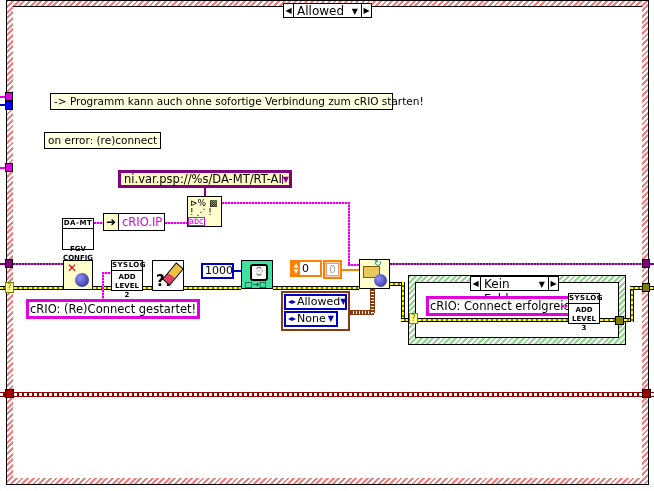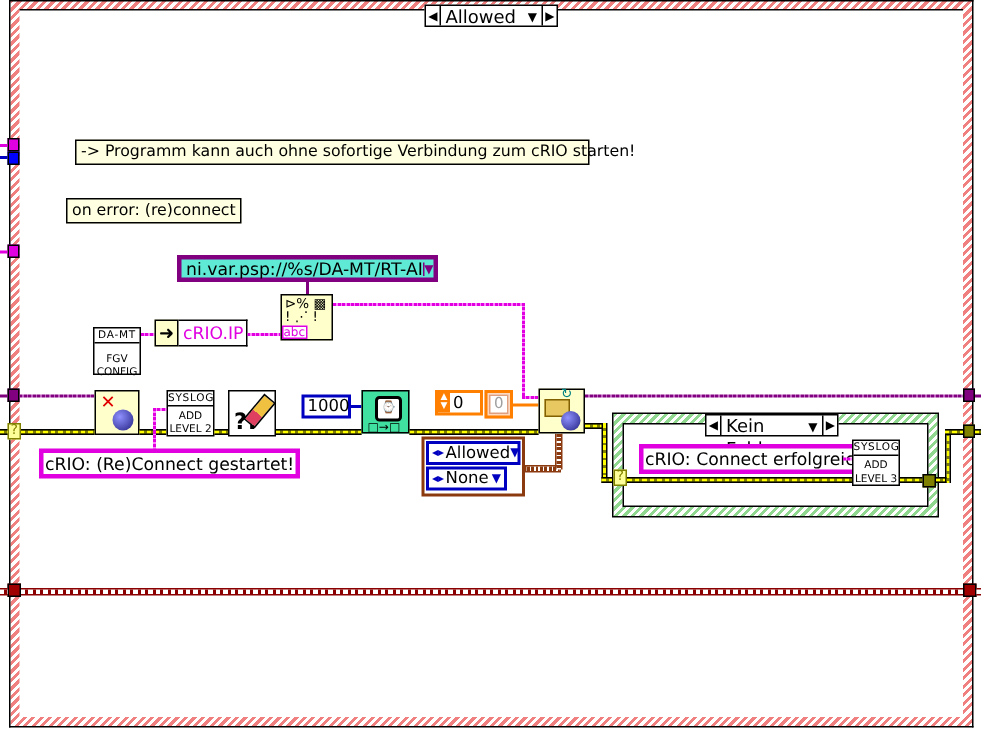--- a/index.html
+++ b/index.html
@@ -18,21 +18,21 @@
   .w-err-v{width:4px;border-left:1px solid #000;border-right:1px solid #000;box-sizing:border-box;background-image:repeating-linear-gradient(180deg,#ffff00 0 3px,#808000 3px 5px);}
   .w-str{height:2px;background:repeating-linear-gradient(90deg,#e000e0 0 2px,#ff80ff 2px 3px);}
   .w-str-v{width:2px;background:repeating-linear-gradient(180deg,#e000e0 0 2px,#ff80ff 2px 3px);}
   .w-ref{height:2px;background:#800080;}
   .w-blue{height:2px;background:#0000c0;}
   .w-orange{height:2px;background:#ff8000;}
   .w-brown{height:3px;background:repeating-linear-gradient(90deg,#8b3a10 0 2px,#fff 2px 3px);border:1px solid #8b3a10;}
   .w-darkred{height:3px;background:repeating-linear-gradient(90deg,#fff 0 3px,#8b0000 3px 5px);border-top:1px solid #8b0000;border-bottom:1px solid #8b0000;}
   .tunnel{position:absolute;width:9px;height:9px;border:1px solid #000;box-sizing:border-box;}
   .node{position:absolute;border:1px solid #000;box-sizing:border-box;background:#fff;}
-  .syslog{font-size:7px;font-weight:normal;text-align:center;line-height:9px;}
+  .syslog{font-size:7px;font-weight:bold;text-align:center;line-height:9px;}
   .syslog .hd{border-bottom:1px solid #000;letter-spacing:0.5px;}
   .enum{background:#fff;border:2px solid #0000c0;box-sizing:border-box;font-size:11px;height:16px;line-height:12px;display:flex;align-items:center;padding:0 2px;color:#000;}
   .enum .ar{color:#0000c0;font-size:8px;margin-right:1px;}
   .enum .dd{color:#0000c0;font-size:8px;margin-left:auto;}
 </style>
 </head>
 <body>
 
 <div class="abs hatch-red" style="left:6px;top:0;width:643px;height:485px;border-right:1px solid #000;border-bottom:1px solid #000;border-left:1px solid #000;box-sizing:border-box;"></div>
 <div class="abs" style="left:13px;top:6px;width:629px;height:472px;background:#fff;border-top:1px solid #000;box-sizing:border-box;"></div>
@@ -66,30 +66,30 @@
 
 <div class="abs w-darkred" style="left:14px;top:392px;width:628px;"></div>
 <div class="abs w-ref" style="left:13px;top:263px;width:50px;background:repeating-linear-gradient(90deg,#800080 0 2px,#c060c0 2px 3px);"></div>
 <div class="abs w-ref" style="left:390px;top:263px;width:252px;background:repeating-linear-gradient(90deg,#800080 0 2px,#c060c0 2px 3px);"></div>
 
 <div class="abs comment" style="left:50px;top:93px;width:343px;">
   <div>-&gt; Programm kann auch ohne sofortige Verbindung zum cRIO starten!</div>
 </div>
 <div class="abs comment" style="left:44px;top:132px;text-align:right;">on error: (re)connect</div>
 
-<div class="abs" style="left:118px;top:170px;width:174px;height:18px;border:3px solid #800080;background:#5eead4;box-sizing:border-box;display:flex;align-items:center;font-size:11.5px;">
+<div class="abs" style="left:118px;top:170px;width:174px;height:18px;border:3px solid #800080;background:#fef9c3;box-sizing:border-box;display:flex;align-items:center;font-size:11.5px;">
   <span style="display:inline-block;width:6px;height:6px;border-radius:50%;background:#4040c0;margin:0 2px 0 1px;"></span>
   <span style="flex:1;white-space:nowrap;">ni.var.psp://%s/DA-MT/RT-AI</span>
   <span style="border-left:1px solid #800080;width:11px;text-align:center;font-size:8px;color:#800080;">▼</span>
 </div>
 <div class="abs w-str-v" style="left:204px;top:188px;height:8px;background:#800080;"></div>
 
 <div class="node syslog" style="left:62px;top:218px;width:32px;height:32px;">
   <div class="hd">DA-MT</div>
-  <div style="margin-top:6px;">FGV</div>
+  <div style="margin-top:16px;">FGV</div>
   <div>CONFIG</div>
 </div>
 <div class="abs w-str" style="left:94px;top:222px;width:9px;"></div>
 
 <div class="abs" style="left:103px;top:213px;width:62px;height:18px;display:flex;">
   <div style="width:16px;height:18px;background:#ffffcc;border:1px solid #000;box-sizing:border-box;text-align:center;font-size:12px;line-height:16px;font-weight:bold;">➜</div>
   <div style="flex:1;border:1px solid #000;border-left:none;box-sizing:border-box;color:#e000e0;font-size:11.5px;line-height:16px;padding-left:3px;">cRIO.IP</div>
 </div>
 <div class="abs w-str" style="left:165px;top:222px;width:22px;"></div>
 

